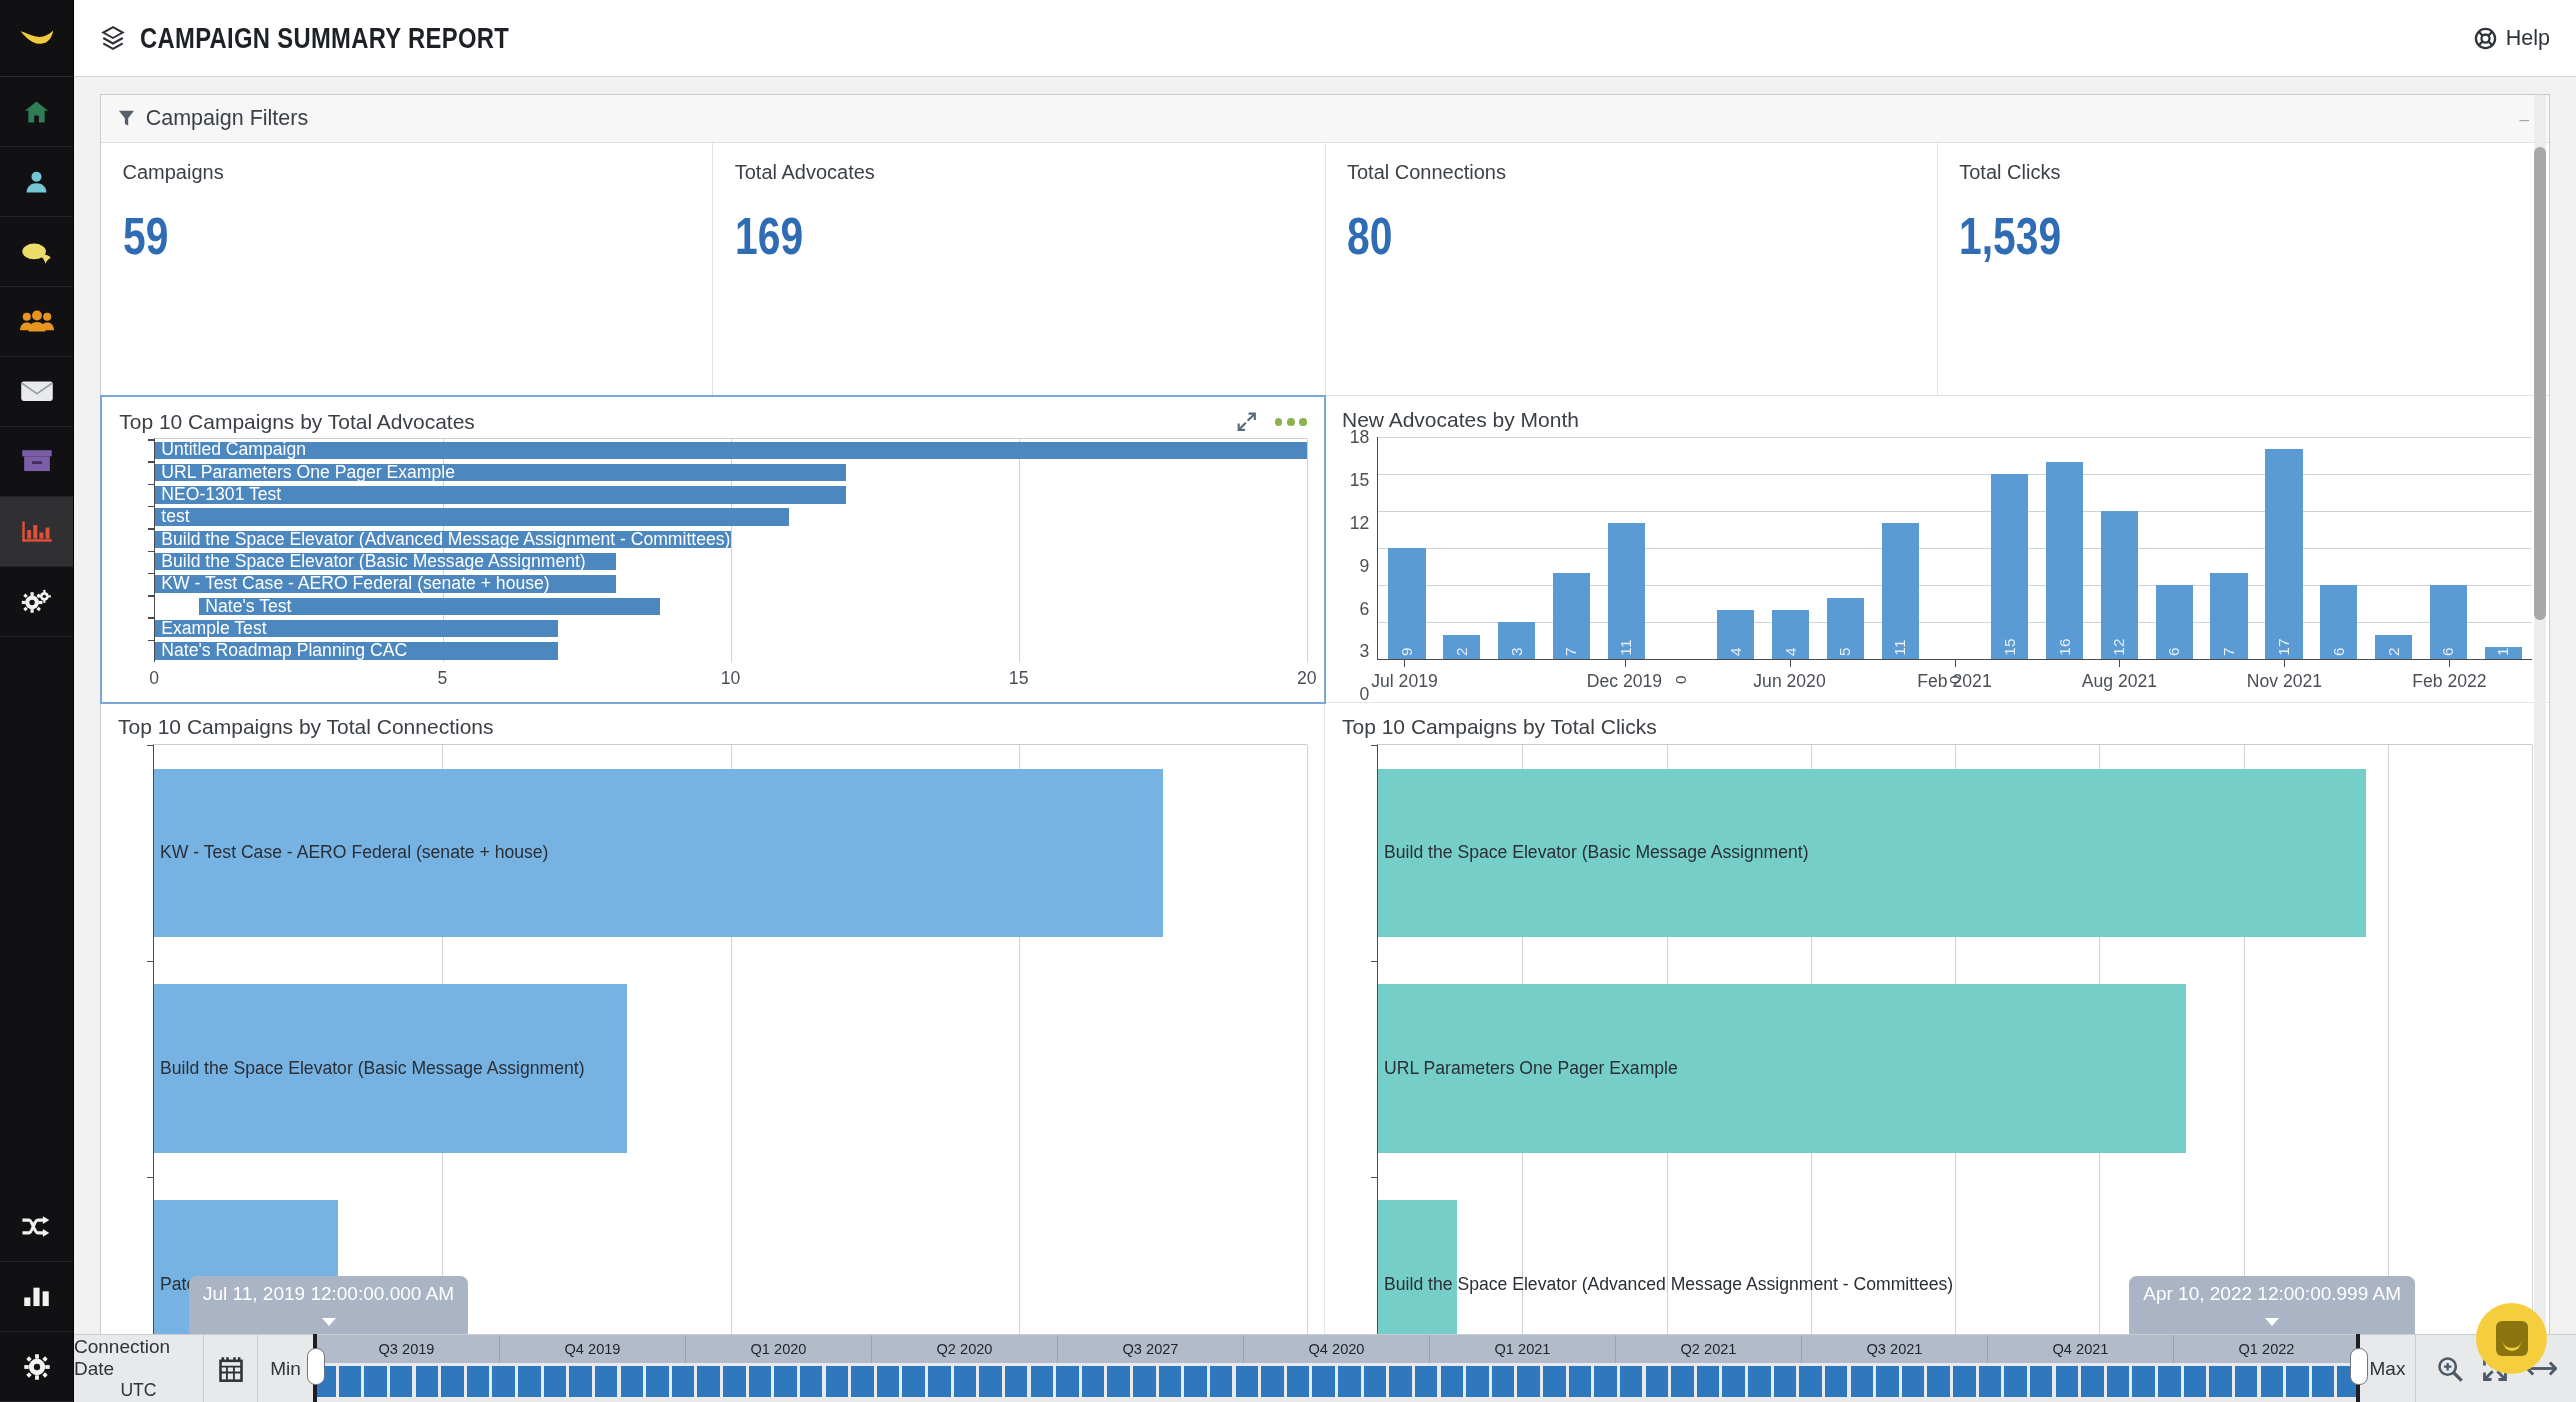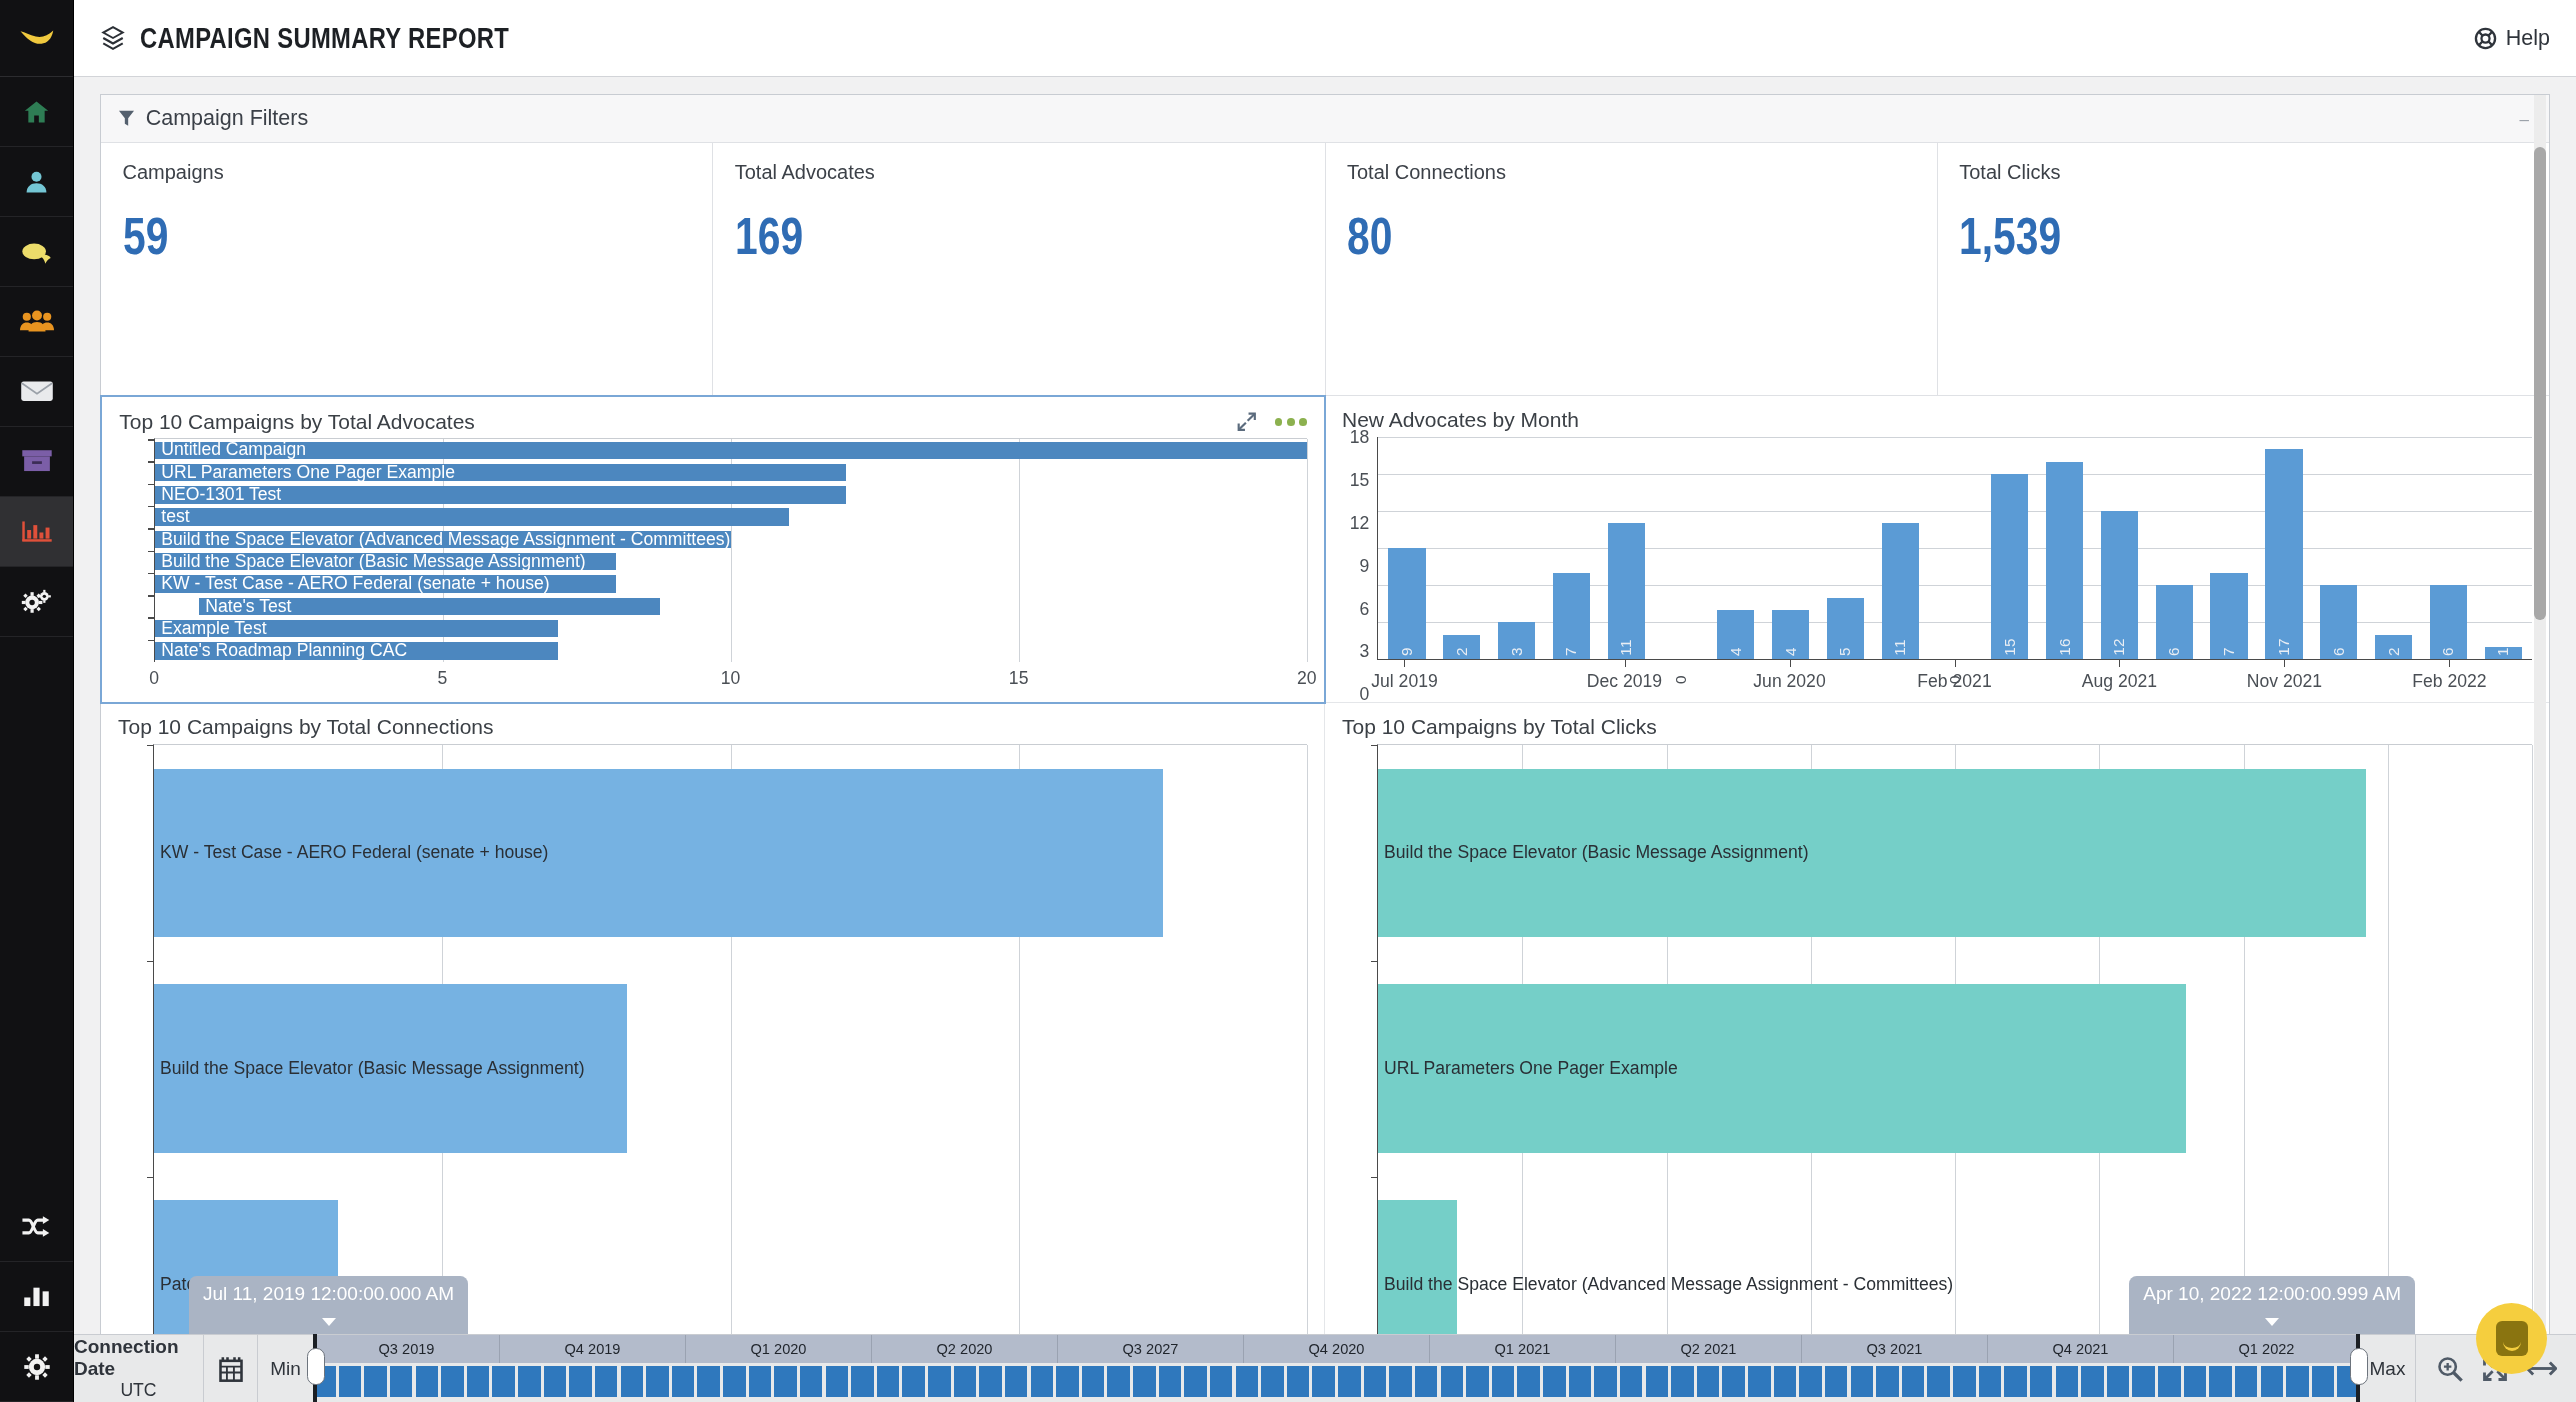--- a/index.html
+++ b/index.html
@@ -231,21 +231,21 @@
     height: 68px; background: #e8e9ea;
     border-top: 0.8px solid #c9ccd1;
     display: flex; align-items: stretch;
     z-index: 40;
   }
   .db-label {
     flex: 0 0 130px; display: flex; flex-direction: column;
     align-items: center; justify-content: center;
     border-right: 0.8px solid #c9ccd1; color: #2f343b;
   }
-  .db-label .l1 { font-size: 19px; font-weight: bold; }
+  .db-label .l1 { font-size: 19px; }
   .db-label .l2 { font-size: 17.6px; }
   .db-cal {
     flex: 0 0 54px; display: flex; align-items: center; justify-content: center;
     border-right: 0.8px solid #c9ccd1; color: #2f343b;
   }
   .db-min, .db-max {
     flex: 0 0 55px; display: flex; align-items: center; justify-content: center;
     font-size: 19px; color: #2f343b;
   }
   .db-track {

